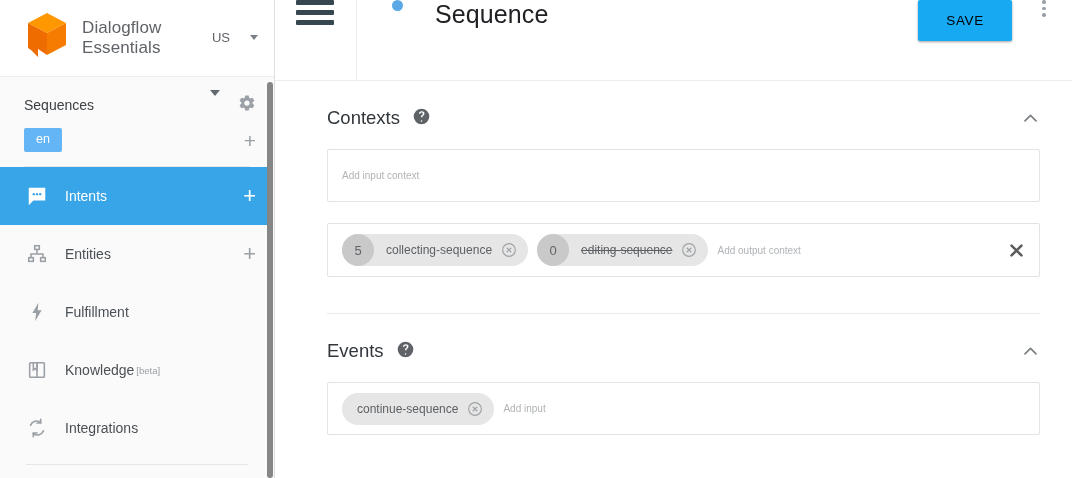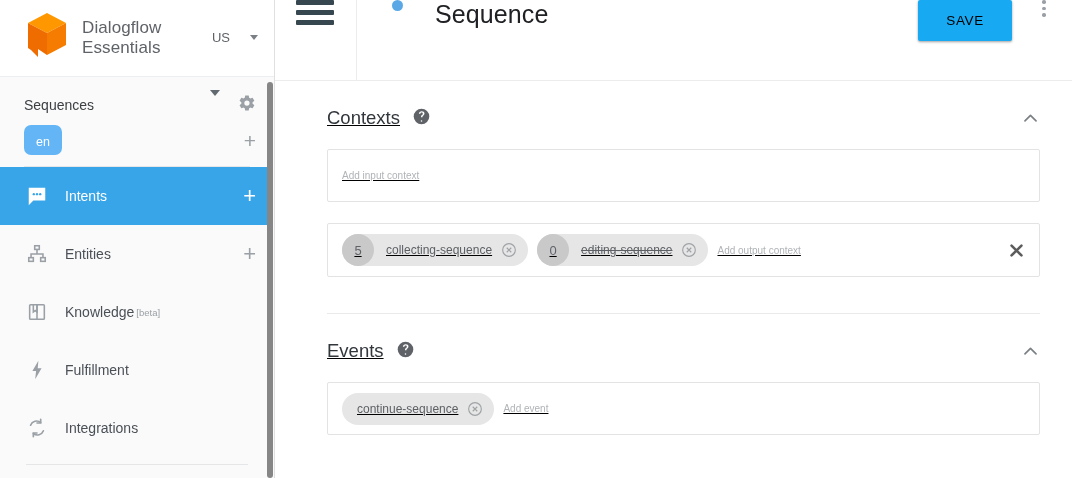--- a/index.html
+++ b/index.html
@@ -58,21 +58,21 @@
   .gear-icon { width: 18px; height: 18px; color: #9aa0a6; flex: none; }
 
   .lang-row {
     display: flex; align-items: center;
     height: 34px; padding: 0 18px 0 24px;
     margin-bottom: 9px;
   }
   .lang-chip {
     background: #64b5f6; color: #ffffff;
     font-size: 12.5px; line-height: 1;
-    padding: 11px 12px 6px; border-radius: 7px;
+    padding: 5px 12px 6px; border-radius: 2px;
   }
   .lang-plus {
     margin-left: auto; color: #9aa0a6;
     font-size: 21px; line-height: 1; font-weight: 300;
   }
 
   .nav-sep { height: 1px; background: #e4e6e8; margin: 0 24px; }
 
   .nav-item {
     display: flex; align-items: center;
@@ -130,21 +130,21 @@
     box-shadow: 0 1px 3px rgba(0,0,0,.26), 0 1px 2px rgba(0,0,0,.14);
     cursor: pointer;
   }
   .kebab {
     margin-left: 22px; width: 20px;
     display: flex; flex-direction: column; align-items: center; gap: 3px;
     cursor: pointer; flex: none;
   }
   .kebab i { width: 3.5px; height: 3.5px; border-radius: 50%; background: #9aa0a6; display: block; }
 
-  .content { padding: 0 32px 0 52px; text-decoration: underline; }
+  .content { padding: 0 32px 0 52px; }
 
   .section-head {
     display: flex; align-items: center;
     padding-top: 26px; padding-bottom: 20px;
   }
   .section-title { font-size: 18.5px; color: #32373c; font-weight: 400; }
   .help-icon {
     width: 17px; height: 17px; margin-left: 13px; flex: none;
   }
   .chevron-up { margin-left: auto; width: 19px; height: 19px; color: #7b8084; flex: none; }
@@ -248,37 +248,37 @@
           <rect x="16" y="16" width="5" height="4"></rect>
           <path d="M12 7v5M5.5 16v-4h13v4"></path>
         </svg>
       </span>
       <span class="nav-label">Entities</span>
       <span class="nav-plus">+</span>
     </div>
 
     <div class="nav-item">
       <span class="nav-ico">
+        <svg viewBox="0 0 24 24" fill="currentColor">
+          <path d="M13.5 2 7 13h4l-1 9 7-12h-4.2z"></path>
+        </svg>
+      </span>
+      <span class="nav-label">Fulfillment</span>
+    </div>
+
+    <div class="nav-item">
+      <span class="nav-ico">
         <svg viewBox="0 0 24 24" fill="none" stroke="currentColor" stroke-width="1.7">
           <rect x="4" y="4" width="16" height="16" rx="1"></rect>
           <path d="M12 4v16"></path>
           <path d="M8 4v8l2-1.6 2 1.6V4" fill="none"></path>
         </svg>
       </span>
       <span class="nav-label">Knowledge</span>
       <span class="beta-sup">[beta]</span>
-    </div>
-
-    <div class="nav-item">
-      <span class="nav-ico">
-        <svg viewBox="0 0 24 24" fill="currentColor">
-          <path d="M13.5 2 7 13h4l-1 9 7-12h-4.2z"></path>
-        </svg>
-      </span>
-      <span class="nav-label">Fulfillment</span>
     </div>
 
     <div class="nav-item">
       <span class="nav-ico">
         <svg viewBox="0 0 24 24" fill="none" stroke="currentColor" stroke-width="1.8" stroke-linecap="round">
           <path d="M5 9a7 7 0 0 1 11-3"></path>
           <path d="M16 2.5V6.5h-4"></path>
           <path d="M19 15a7 7 0 0 1-11 3"></path>
           <path d="M8 21.5V17.5h4"></path>
         </svg>
@@ -395,18 +395,18 @@
       <div class="ctx-box tall">
         <span class="chip plain">
           <span class="chip-label">continue-sequence</span>
           <span class="chip-x">
             <svg viewBox="0 0 24 24" fill="none" stroke="currentColor" stroke-width="1.7">
               <circle cx="12" cy="12" r="9.5"></circle>
               <path d="M8.6 8.6l6.8 6.8M15.4 8.6l-6.8 6.8"></path>
             </svg>
           </span>
         </span>
-        <span class="placeholder">Add event</span>
+        <span class="placeholder">Add input</span>
       </div>
 
     </div>
   </main>
 </div>
 
 </body></html>

